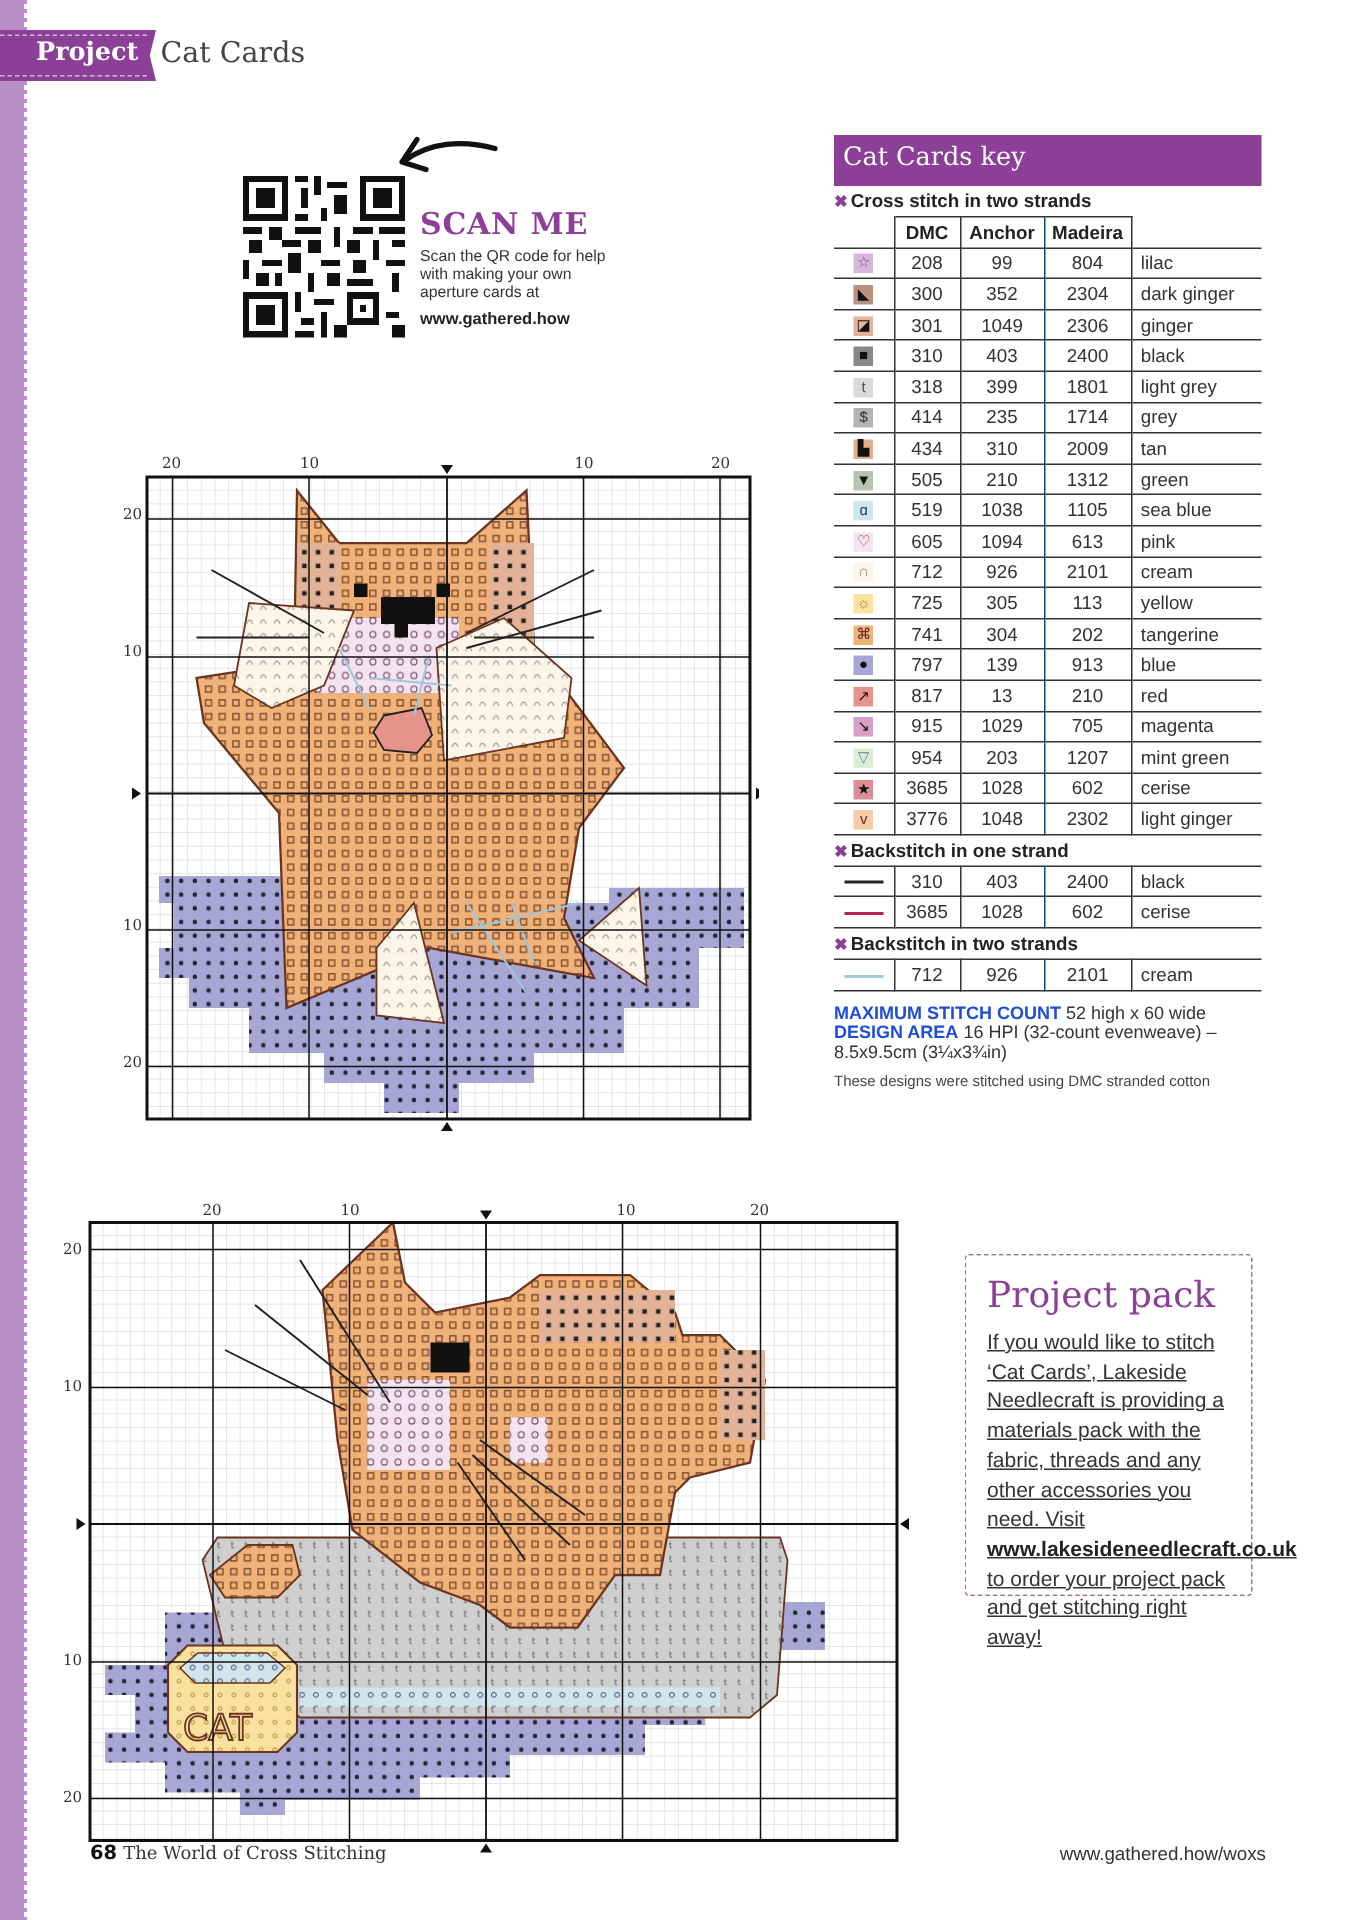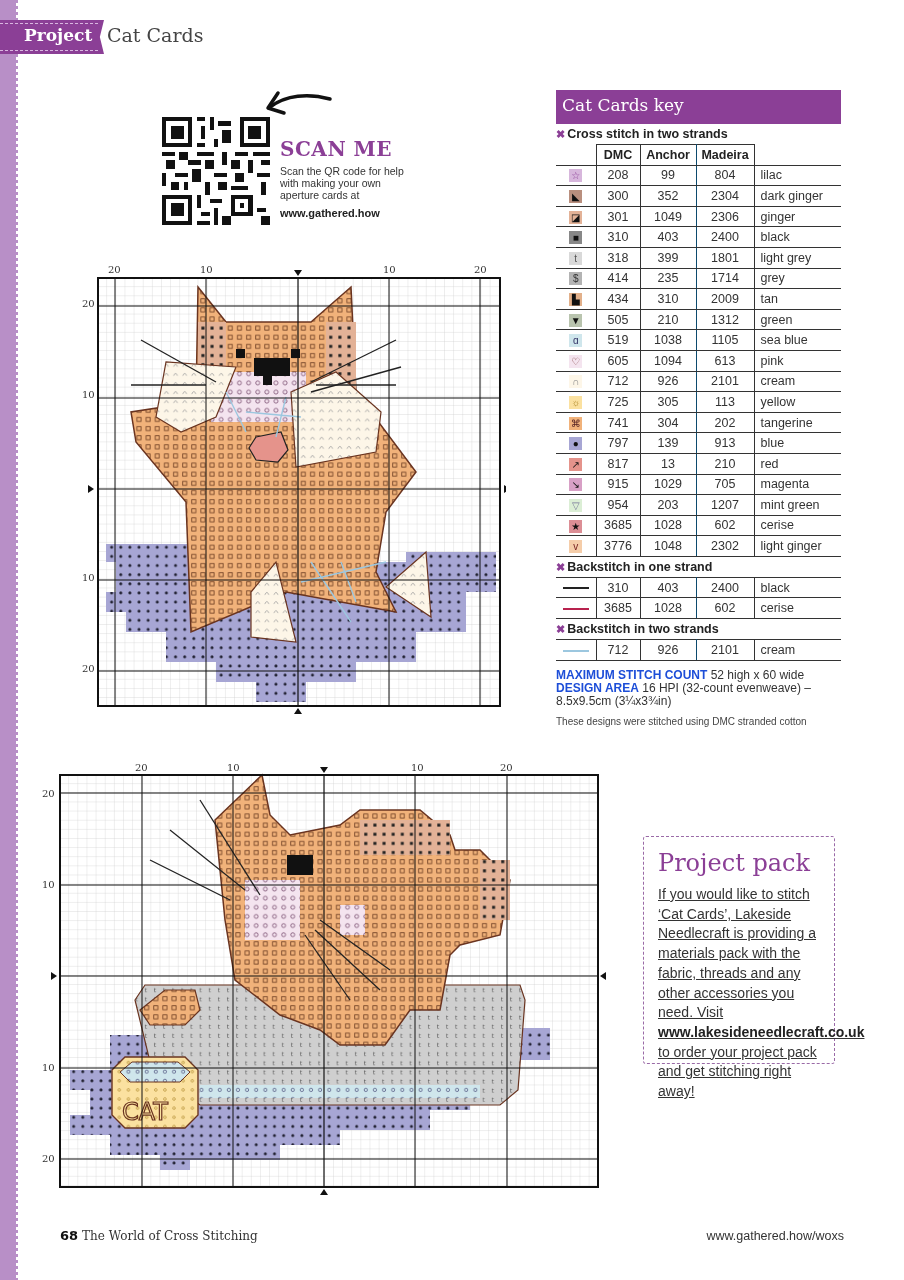--- a/index.html
+++ b/index.html
@@ -19,21 +19,21 @@
 
   
   .qr-block { position: absolute; left: 158px; top: 85px; width: 250px; height: 145px; }
   .qr-code { position: absolute; left: 4px; top: 32px; width: 108px; height: 108px; }
   .qr-arrow { position: absolute; left: 100px; top: 0; width: 80px; height: 38px; }
   .scan-title { position: absolute; left: 122px; top: 52px; font-family: "DejaVu Serif", serif; font-weight: bold; font-size: 20px; color: #8b3f96; letter-spacing: 0.5px; }
   .scan-text { position: absolute; left: 122px; top: 80px; width: 130px; font-family: "Liberation Sans", sans-serif; font-size: 10.5px; line-height: 12px; color: #333; }
   .scan-url { position: absolute; left: 122px; top: 122px; font-family: "Liberation Sans", sans-serif; font-size: 11px; font-weight: bold; color: #222; }
 
   
-  .chart { position: absolute; }
+  .chart { position: absolute; margin-top: 40px; }
   .chart svg { display: block; }
   .axis-num { position: absolute; font-family: "DejaVu Serif", serif; font-size: 10px; color: #333; }
 
   
   .key { position: absolute; left: 556px; top: 90px; width: 285px; }
   .key-title { background: #8b3f96; color: #fff; font-family: "DejaVu Serif", serif; font-size: 17px; height: 34px; line-height: 30px; padding-left: 6px; }
   .key-section { font-family: "Liberation Sans", sans-serif; font-weight: bold; font-size: 12.5px; color: #222; height: 20px; line-height: 20px; }
   .key-section .x { color: #8b3f96; font-size: 11px; margin-right: 2px; }
   table.keytab { border-collapse: collapse; width: 285px; font-family: "Liberation Sans", sans-serif; font-size: 12.5px; color: #333; }
   table.keytab td, table.keytab th { height: 20.6px; border-bottom: 1px solid #333; padding: 0; }

